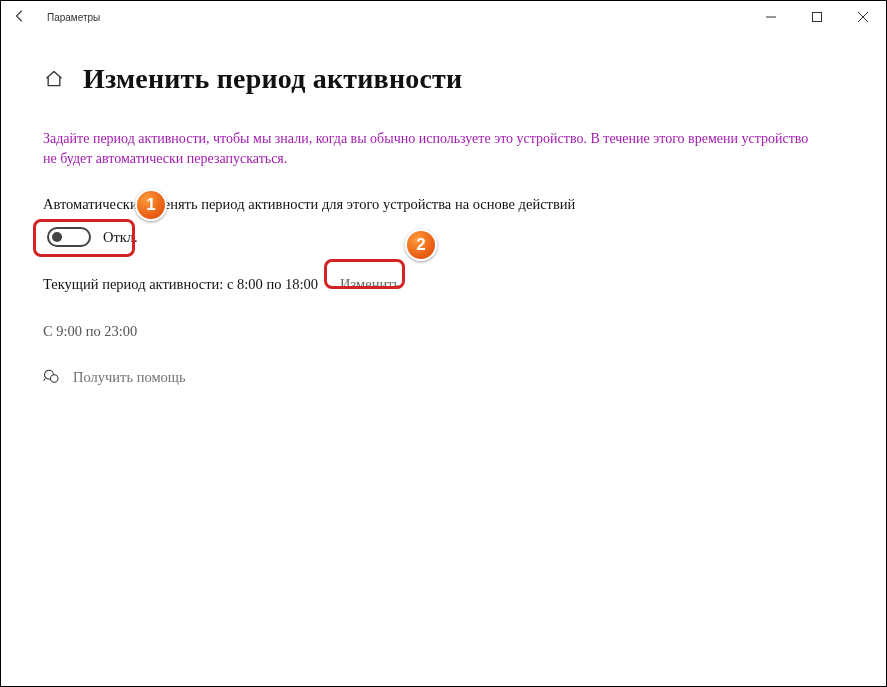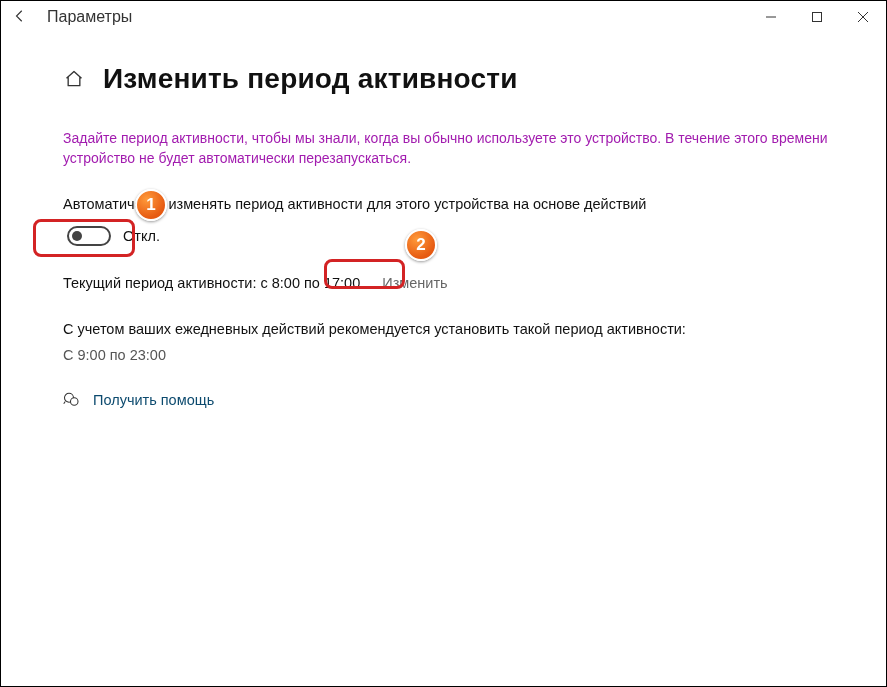--- a/index.html
+++ b/index.html
@@ -10,21 +10,21 @@
       height: 687px;
       position: relative;
       border: 1px solid #000;
       overflow: hidden;
     }
     .titlebar {
       height: 32px;
       display: flex;
       align-items: center;
       padding-left: 12px;
-      font-size: 16px;
+      font-size: 10px;
       color: #333;
     }
     .back-arrow {
       width: 20px;
       font-size: 14px;
       color: #333;
       margin-right: 14px;
       cursor: pointer;
     }
     .win-controls {
@@ -35,21 +35,22 @@
       width: 46px;
       height: 32px;
       display: flex;
       align-items: center;
       justify-content: center;
       color: #333;
       font-size: 10px;
       cursor: pointer;
     }
     .content {
-      padding: 30px 42px 0 62px;
+      padding: 30px 42px 0 42px;
+      font-family: Liberation Serif, serif;
     }
     .page-heading {
       display: flex;
       align-items: center;
       margin-bottom: 34px;
     }
     .home-icon {
       width: 22px;
       height: 22px;
       margin-right: 18px;
@@ -125,21 +126,21 @@
     }
     .recommend-value {
       font-size: 14.5px;
       color: #555;
       margin-bottom: 28px;
     }
     .help-row {
       display: flex;
       align-items: center;
       font-size: 14.5px;
-      color: #0c4a6e;
+      color: #737373;
       cursor: pointer;
       gap: 12px;
     }
     .help-icon {
       width: 18px;
       height: 18px;
       display: flex;
       align-items: center;
       justify-content: center;
     }
@@ -215,25 +216,24 @@
   <div class="setting-label">Автоматически изменять период активности для этого устройства на основе действий</div>
 
   <div class="toggle-row">
     <span class="toggle">
       <span class="toggle-knob"></span>
     </span>
     <span class="toggle-text">Откл.</span>
   </div>
 
   <div class="current-row">
-    <span>Текущий период активности: с 8:00 по 17:00</span>
+    <span>Текущий период активности: с 8:00 по 18:00</span>
     <span class="change-link">Изменить</span>
   </div>
 
-  <div class="recommend-label">С учетом ваших ежедневных действий рекомендуется установить такой период активности:</div>
   <div class="recommend-value">С 9:00 по 23:00</div>
 
   <div class="help-row">
     <span class="help-icon">
       <svg width="18" height="18" viewBox="0 0 24 24">
         <circle cx="8" cy="9" r="6" stroke="#333" stroke-width="1.4" fill="none"></circle>
         <circle cx="15" cy="14" r="5" stroke="#333" stroke-width="1.4" fill="#fff"></circle>
         <path d="M3 14 L1 17" stroke="#333" stroke-width="1.4"></path>
       </svg>
     </span>

